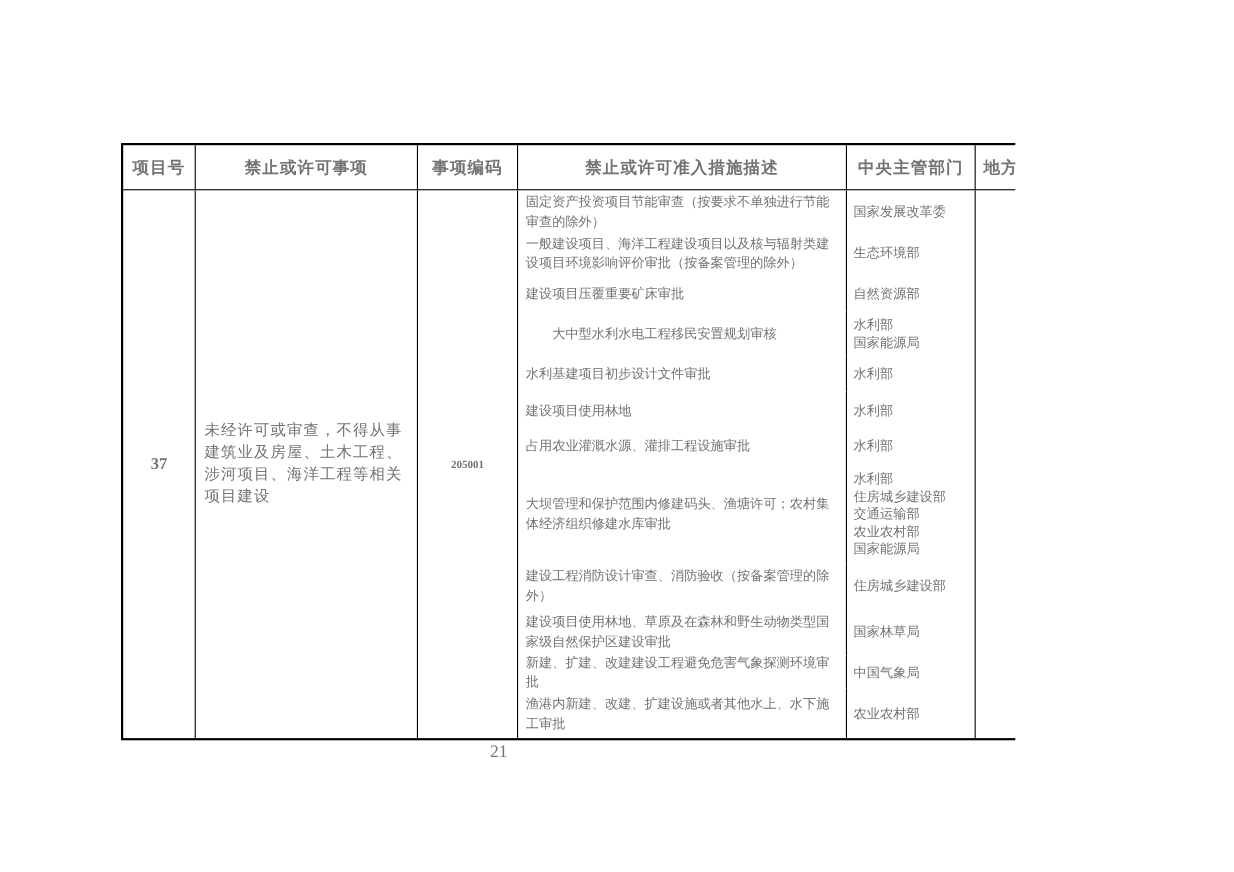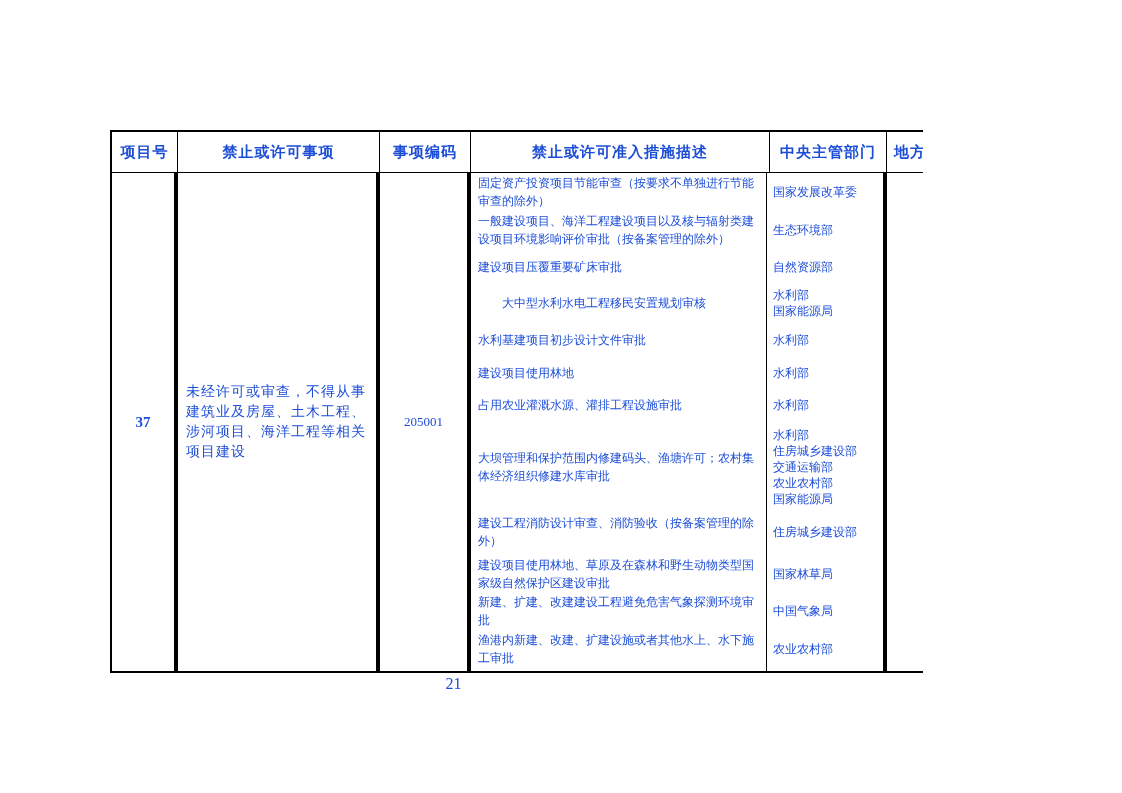--- a/index.html
+++ b/index.html
@@ -3,21 +3,21 @@
 <meta charset="utf-8">
 <style>
   * { margin: 0; padding: 0; box-sizing: border-box; }
   html, body { background: #ffffff; }
   .page {
     position: relative;
     width: 923px;
     height: 793px;
     background: #ffffff;
     font-family: "Liberation Serif", "DejaVu Serif", serif;
-    color: #1d4ed8;
+    color: #737373;
     overflow: hidden;
   }
   .doc-table {
     position: absolute;
     left: 110px;
     top: 130px;
     width: 905px;
     border: 2px solid #000000;
   }
   .hrow {
@@ -36,38 +36,38 @@
   }
   .hcell:last-child { border-right: none; text-align: center; }
   .hc1 { width: 66px; }
   .hc2 { width: 202px; }
   .hc3 { width: 91px; }
   .hc4 { width: 299px; }
   .hc5 { width: 117px; }
   .hc6 { flex: 1; }
 
   .brow { display: flex; height: 498px; }
-  .bcell { border-right: 4px solid #000000; }
+  .bcell { border-right: 1px solid #000000; }
   .bc1 {
     width: 66px;
     display: flex; align-items: center; justify-content: center;
     font-size: 15px; font-weight: bold;
   }
   .bc2 {
     width: 202px;
     display: flex; align-items: center;
     padding: 0 8px;
     font-size: 14px;
     line-height: 20px;
     letter-spacing: 1px;
   }
   .bc3 {
     width: 91px;
     display: flex; align-items: center; justify-content: center;
-    font-size: 13px; font-weight: normal; text-align: right;
+    font-size: 10px; font-weight: bold; text-align: right;
   }
   .bc45 {
     width: 416px;
     display: flex;
     flex-direction: column;
   }
   .bc6 {
     flex: 1;
     border-right: none;
     display: flex; align-items: center;

